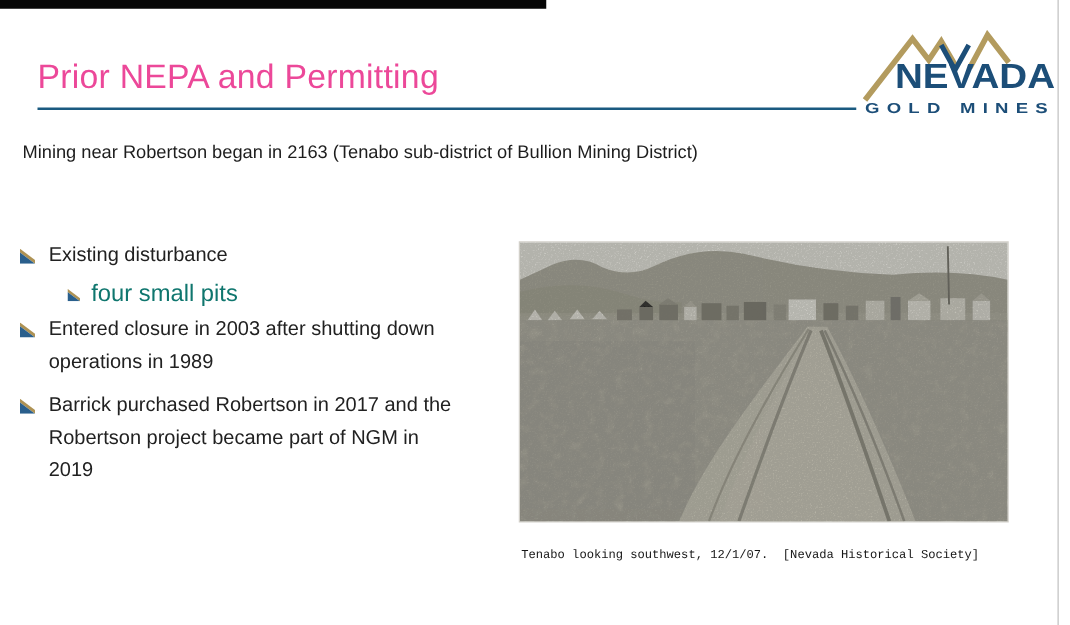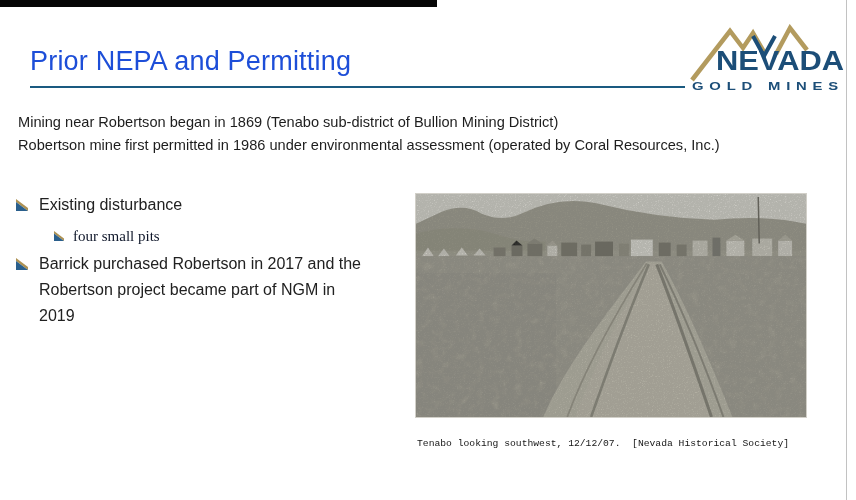--- a/index.html
+++ b/index.html
@@ -4,33 +4,33 @@
 <style>
   html,body{margin:0;padding:0;background:#ffffff;}
   .slide{
     position:relative;width:856px;height:500px;background:#ffffff;overflow:hidden;
     font-family:"Liberation Sans",sans-serif;color:#1f1f1f;
   }
   .top-bar{position:absolute;left:0;top:0;width:437px;height:7px;background:#060606;}
   .right-border{position:absolute;left:846px;top:0;width:1px;height:500px;background:#c2c2c2;}
   .title{
     position:absolute;left:30px;top:46px;font-size:27px;font-weight:400;
-    color:#1d4ed8;letter-spacing:0.2px;
+    color:#ec4899;letter-spacing:0.2px;
   }
   .title-rule{position:absolute;left:30px;top:86px;width:655px;height:2px;background:#1A5A80;}
   .logo{position:absolute;left:690px;top:24px;width:156px;height:72px;}
   .logo text{font-family:"Liberation Sans",sans-serif;font-weight:700;fill:#1C4E78;}
   .intro{position:absolute;left:18px;top:111px;width:720px;font-size:14.6px;line-height:22.5px;color:#1d1d1d;}
   .bullets{position:absolute;left:16px;top:192px;width:372px;}
   .l1row{display:flex;gap:11px;margin-bottom:9px;}
   .l1row .txt{font-size:16px;line-height:26px;color:#212121;width:330px;}
   .l1row .bico{flex:0 0 auto;margin-top:7px;}
   .sublist{margin:0 0 6px 38px;}
   .l2row{display:flex;gap:9px;margin:0 0 3px 0;}
-  .l2row .txt{font-size:15px;line-height:18px;color:#0f172a;font-family:Liberation Serif, serif;}
+  .l2row .txt{font-size:19px;line-height:18px;color:#0f766e;}
   .l2row .bico{flex:0 0 auto;margin-top:4px;}
   .photo{position:absolute;left:415px;top:193px;width:392px;height:225px;border:1px solid #d2d0c9;box-sizing:border-box;}
   .caption{
     position:absolute;left:417px;top:438px;width:420px;
     font-family:"Liberation Mono","DejaVu Sans Mono",monospace;
     font-size:9.7px;color:#161616;white-space:pre-wrap;
   }
 </style>
 </head>
 <body>
@@ -47,22 +47,21 @@
     <g>
       <path d="M2,56 L40,7 L53,24 L63,9 L74,28" fill="none" stroke="#B39B5E" stroke-width="4.5" stroke-linejoin="miter"></path>
       <path d="M86,30 L100,4 L117,26" fill="none" stroke="#B39B5E" stroke-width="4.5" stroke-linejoin="miter"></path>
       <path d="M63,12 L74,32 L85,12" fill="none" stroke="#1C4E78" stroke-width="4"></path>
     </g>
     <text x="26" y="46" font-size="28" textLength="128" lengthAdjust="spacingAndGlyphs">NEVADA</text>
     <text x="2" y="66" font-size="11.5" letter-spacing="4.5" textLength="152" lengthAdjust="spacingAndGlyphs">GOLD MINES</text>
   </svg>
 
   <div class="intro">
-    <div>Mining near Robertson began in 1869 (Tenabo sub-district of Bullion Mining District)</div>
-    <div>Robertson mine first permitted in 1986 under environmental assessment (operated by Coral Resources, Inc.)</div>
+    <div>Mining near Robertson began in 2163 (Tenabo sub-district of Bullion Mining District)</div>
   </div>
 
   <div class="bullets">
 
     <div class="l1row">
       <svg class="bico" width="12" height="12" viewBox="0 0 12 12">
         <polygon points="0,0 12,9 12,12 0,3" fill="#AE9254"></polygon>
         <polygon points="0,3 12,12 0,12" fill="#2A5F8C"></polygon>
       </svg>
       <div class="txt">Existing disturbance</div>
@@ -71,20 +70,27 @@
     <div class="sublist">
       <div class="l2row">
         <svg class="bico" width="10" height="10" viewBox="0 0 12 12">
           <polygon points="0,0 12,9 12,12 0,3" fill="#AE9254"></polygon>
           <polygon points="0,3 12,12 0,12" fill="#2A5F8C"></polygon>
         </svg>
         <div class="txt">four small pits</div>
       </div>
     </div>
 
+    <div class="l1row">
+      <svg class="bico" width="12" height="12" viewBox="0 0 12 12">
+        <polygon points="0,0 12,9 12,12 0,3" fill="#AE9254"></polygon>
+        <polygon points="0,3 12,12 0,12" fill="#2A5F8C"></polygon>
+      </svg>
+      <div class="txt">Entered closure in 2003 after shutting down operations in 1989</div>
+    </div>
 
 
     <div class="l1row">
       <svg class="bico" width="12" height="12" viewBox="0 0 12 12">
         <polygon points="0,0 12,9 12,12 0,3" fill="#AE9254"></polygon>
         <polygon points="0,3 12,12 0,12" fill="#2A5F8C"></polygon>
       </svg>
       <div class="txt">Barrick purchased Robertson in 2017 and the Robertson project became part of NGM in 2019</div>
     </div>
 
@@ -145,15 +151,15 @@
     <path d="M128,225 C152,168 202,108 231,68 L247,68 C269,108 296,168 318,225 Z" fill="#c7c4b5"></path>
     <path d="M160,225 C180,170 210,112 235,70 L242,70 C258,112 278,170 296,225 Z" fill="#cecbbc" opacity="0.8"></path>
     <path d="M176,225 C196,168 216,114 234,71" fill="none" stroke="#8a887c" stroke-width="2.6"></path>
     <path d="M152,225 C172,170 206,112 232,70" fill="none" stroke="#9a9789" stroke-width="1.8"></path>
     <path d="M297,225 C277,166 259,114 242,71" fill="none" stroke="#7e7c70" stroke-width="3"></path>
     <path d="M309,225 C288,166 266,114 245,71" fill="none" stroke="#8a887c" stroke-width="2"></path>
 
     <rect x="0" y="0" width="392" height="225" filter="url(#grain)" opacity="0.45"></rect>
   </svg>
 
-  <div class="caption">Tenabo looking southwest, 12/12/07.  [Nevada Historical Society]</div>
+  <div class="caption">Tenabo looking southwest, 12/1/07.  [Nevada Historical Society]</div>
 
 </div>
 
 </body></html>

